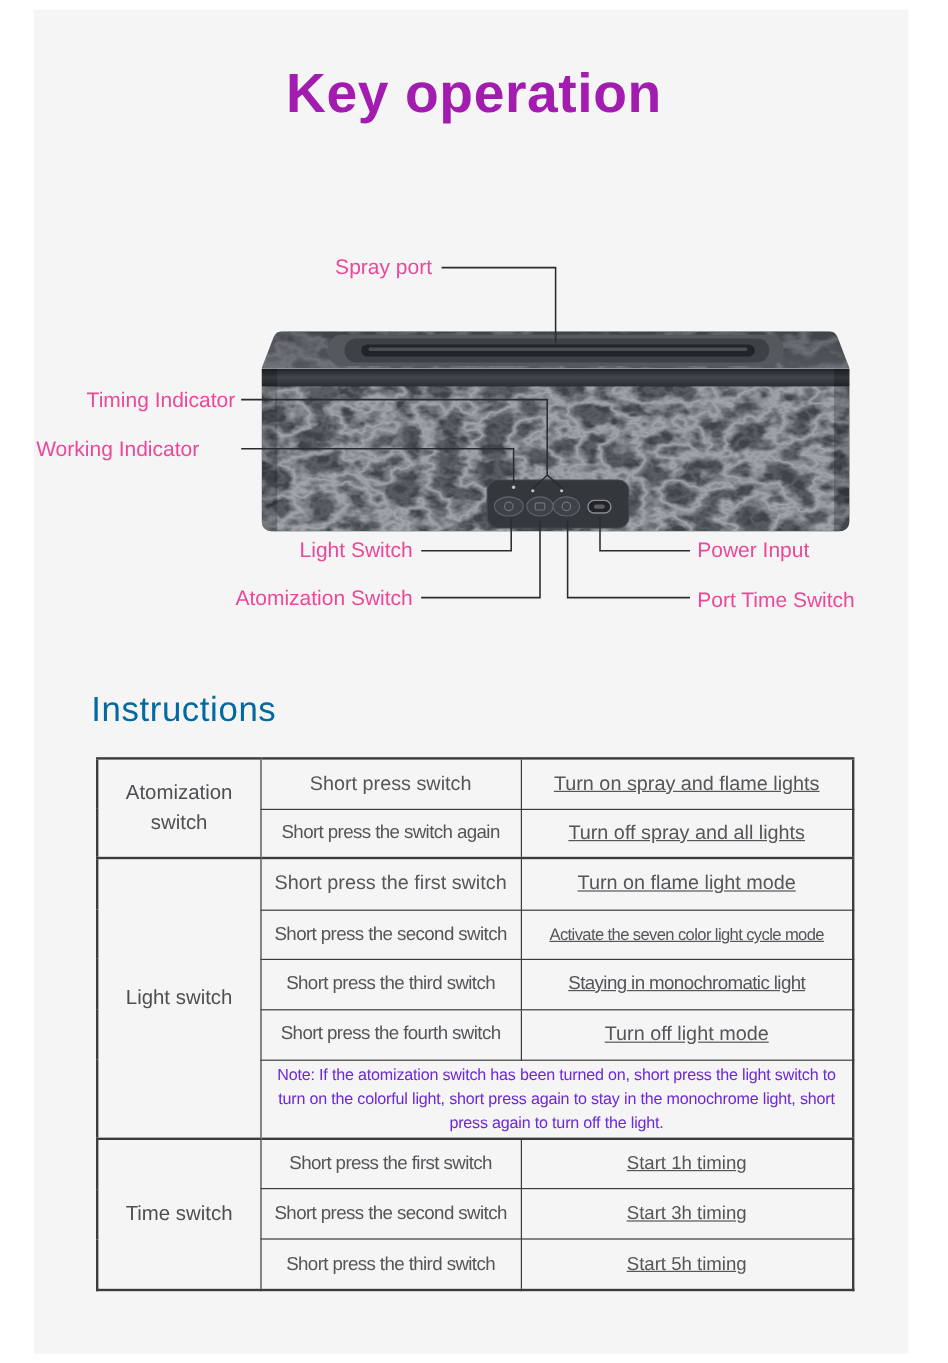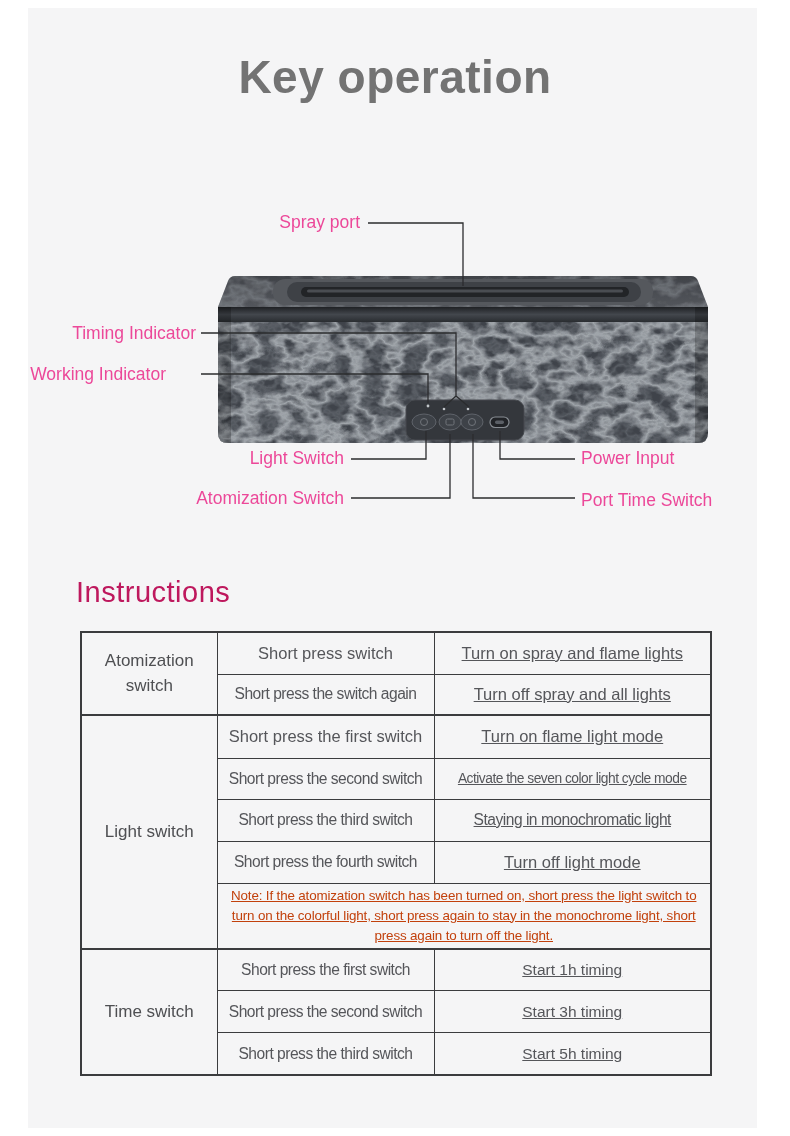--- a/index.html
+++ b/index.html
@@ -5,27 +5,27 @@
   html,body{margin:0;padding:0;}
   body{
     width:790px;height:1136px;position:relative;overflow:hidden;
     background:#ffffff;
     font-family:"Liberation Sans",sans-serif;
   }
   .card{position:absolute;left:28px;top:8px;width:729px;height:1120px;background:#f5f5f6;}
   .abs{position:absolute;}
   .title{
     left:0;width:790px;top:50px;text-align:center;
-    font-size:46px;font-weight:700;color:#737373;letter-spacing:0.5px;
+    font-size:46px;font-weight:700;color:#a21caf;letter-spacing:0.5px;
   }
   .callout{
     font-size:17.5px;color:#ec4899;white-space:nowrap;line-height:19px;
   }
   .heading{
-    left:76px;top:576px;font-size:29px;color:#be185d;letter-spacing:0.5px;
+    left:76px;top:576px;font-size:29px;color:#0369a1;letter-spacing:0.5px;
   }
   table.instr{
     position:absolute;left:80px;top:631px;width:630px;
     border-collapse:collapse;table-layout:fixed;
     border:2px solid #3b3c3e;
     color:#55565a;
   }
   table.instr td{
     border:1px solid #3b3c3e;
     text-align:center;vertical-align:middle;
@@ -38,21 +38,21 @@
     text-align:left;padding-left:15px;padding-right:6px;
     font-size:17px;color:#4e4f52;line-height:1.42;
   }
   td.act{font-size:16.5px;}
   td.res{font-size:16.5px;text-decoration:underline;}
   td.tight{font-size:15.6px;letter-spacing:-0.5px;}
   td.xtight{font-size:13.8px;letter-spacing:-0.5px;}
   td.tres{font-size:15.5px;margin-top:28px;}
   td.note{
     text-align:left;font-size:13.4px;line-height:1.5;letter-spacing:-0.15px;
-    color:#c2410c;padding:5px 8px 5px 11px;text-decoration:underline;
+    color:#6d28d9;padding:5px 8px 5px 11px;
   }
 </style>
 </head>
 <body>
 
 <div class="card"></div>
 
 <div class="abs title">Key operation</div>
 
 <svg class="abs" style="left:215px;top:270px" width="496" height="178" viewBox="0 0 496 178">

